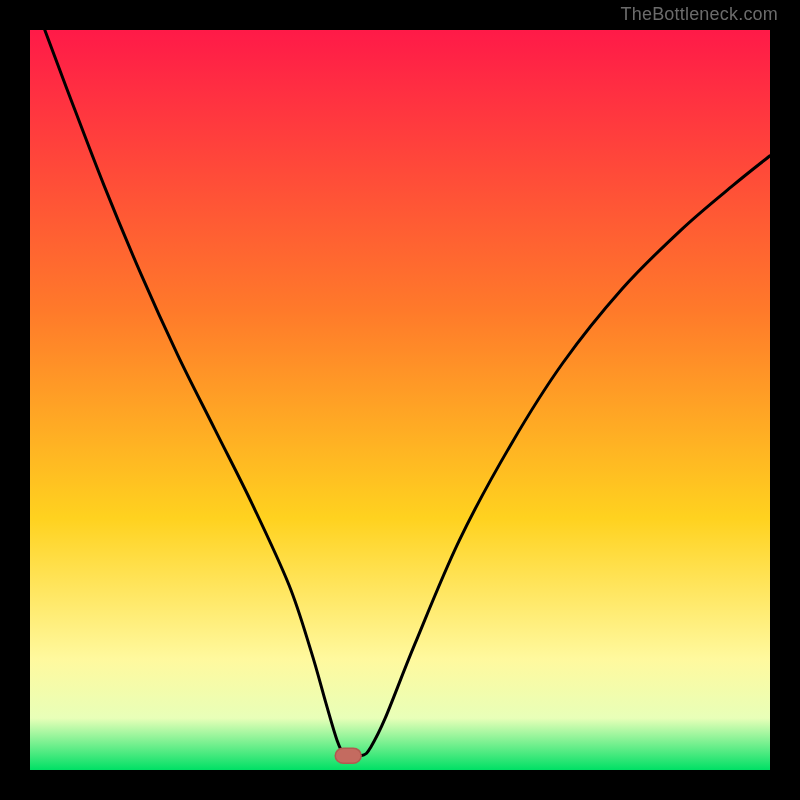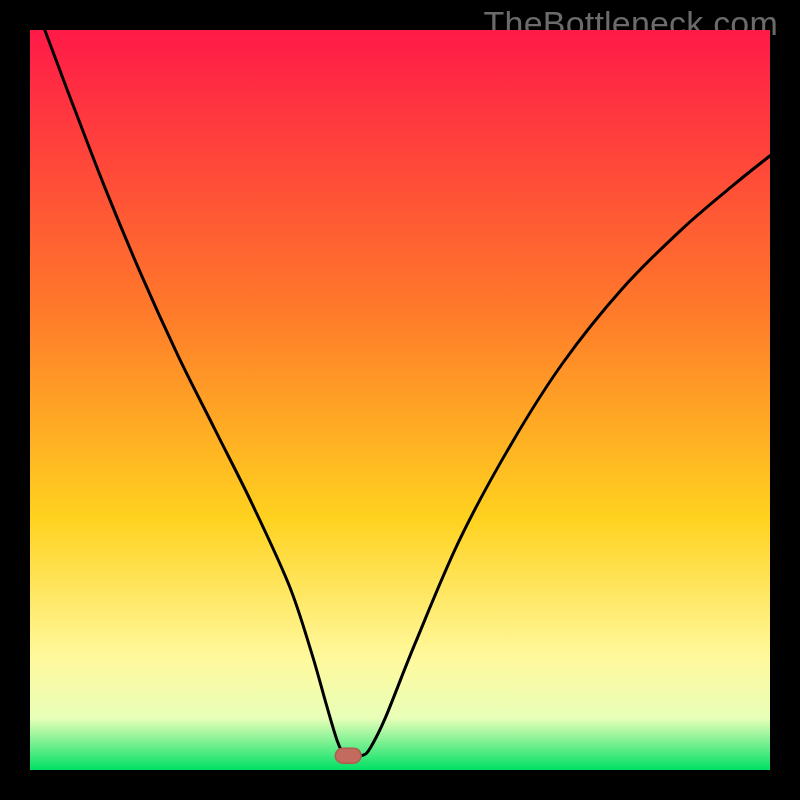--- a/index.html
+++ b/index.html
@@ -24,21 +24,21 @@
     top: 30px;
     left: 30px;
     width: 740px;
     height: 740px;
   }
   .watermark {
     position: absolute;
     top: 4px;
     right: 22px;
     color: #6b6b6b;
-    font-size: 34px;
+    font-size: 18px;
     font-weight: 500;
     letter-spacing: 0.2px;
   }
 </style>
 </head>
 <body>
 
 <div class="frame">
   <div class="watermark">TheBottleneck.com</div>
   <svg class="plot" viewBox="0 0 740 740" preserveAspectRatio="none">

